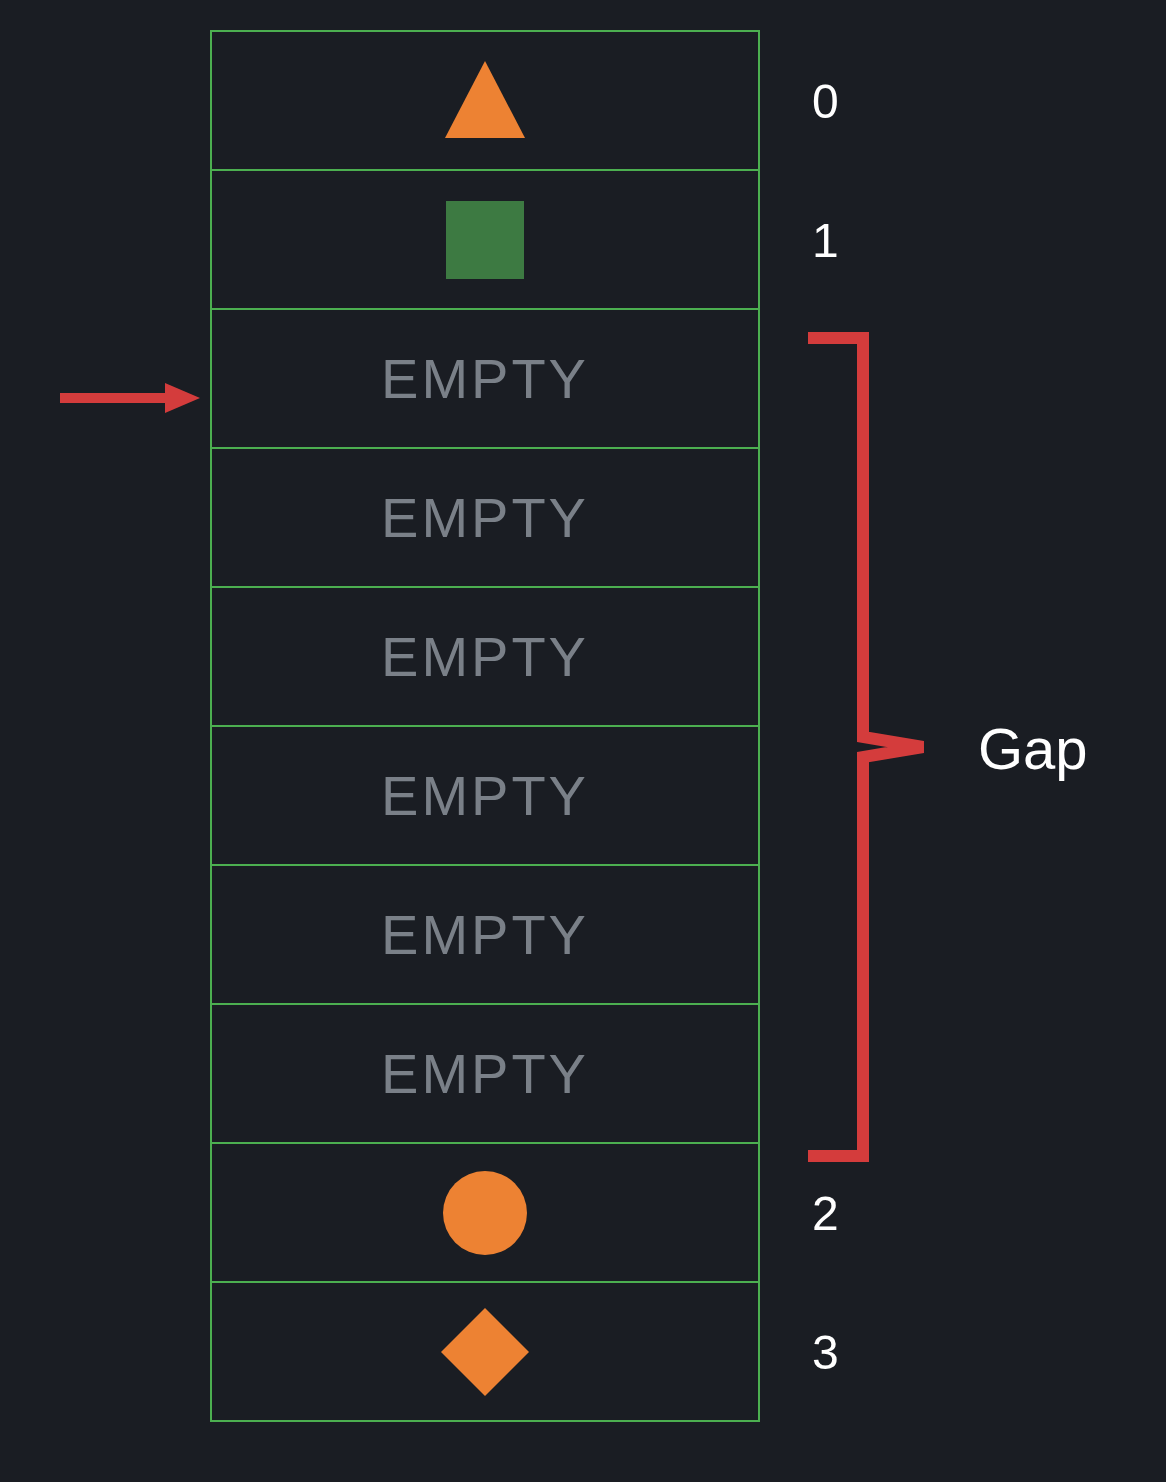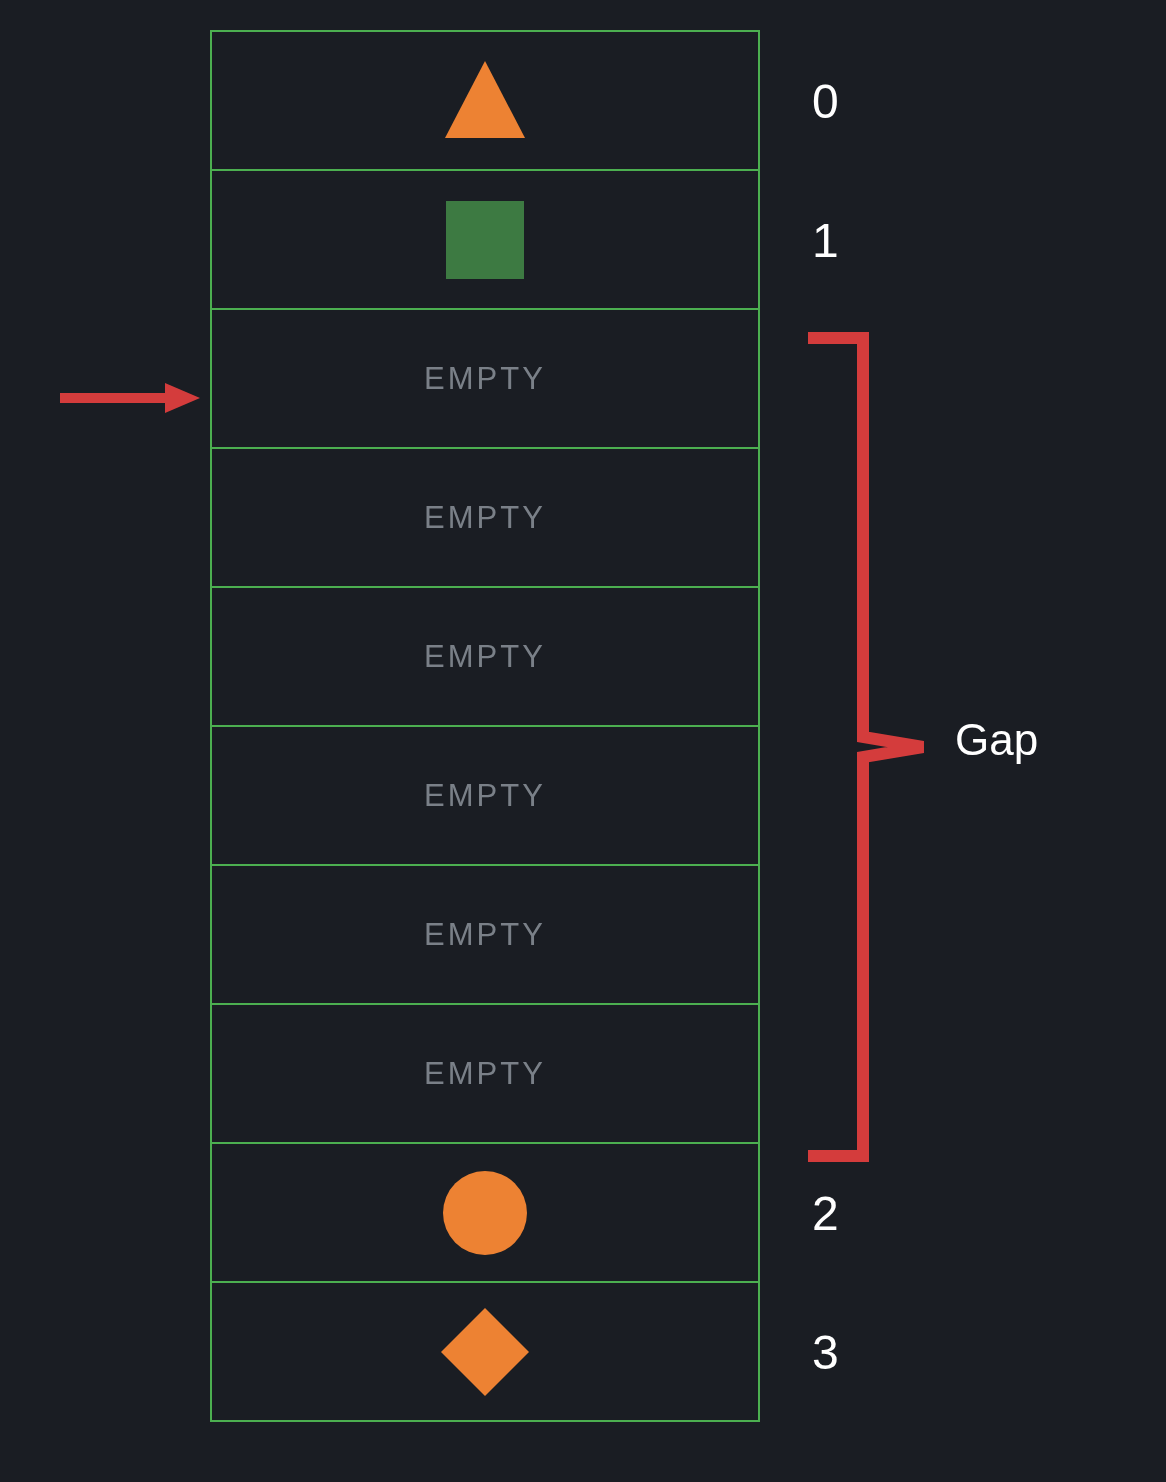--- a/index.html
+++ b/index.html
@@ -22,39 +22,39 @@
       border: 2px solid #4caf50;
       margin-top: -2px;
       display: flex;
       align-items: center;
       justify-content: center;
       position: relative;
     }
     .cell:first-child { margin-top: 0; }
     .empty-text {
       color: #7a8088;
-      font-size: 31px;
+      font-size: 56px;
       letter-spacing: 3px;
       font-weight: 400;
     }
     .index-label {
       position: absolute;
       left: 600px;
       color: #ffffff;
       font-size: 48px;
       font-weight: 400;
       top: 50%;
       transform: translateY(-50%);
     }
     .gap-label {
       position: absolute;
-      left: 955px;
+      left: 978px;
       top: 715px;
       color: #ffffff;
-      font-size: 44px;
+      font-size: 58px;
       font-weight: 400;
     }
     .arrow {
       position: absolute;
       left: 60px;
       top: 378px;
     }
     .bracket {
       position: absolute;
       left: 808px;

